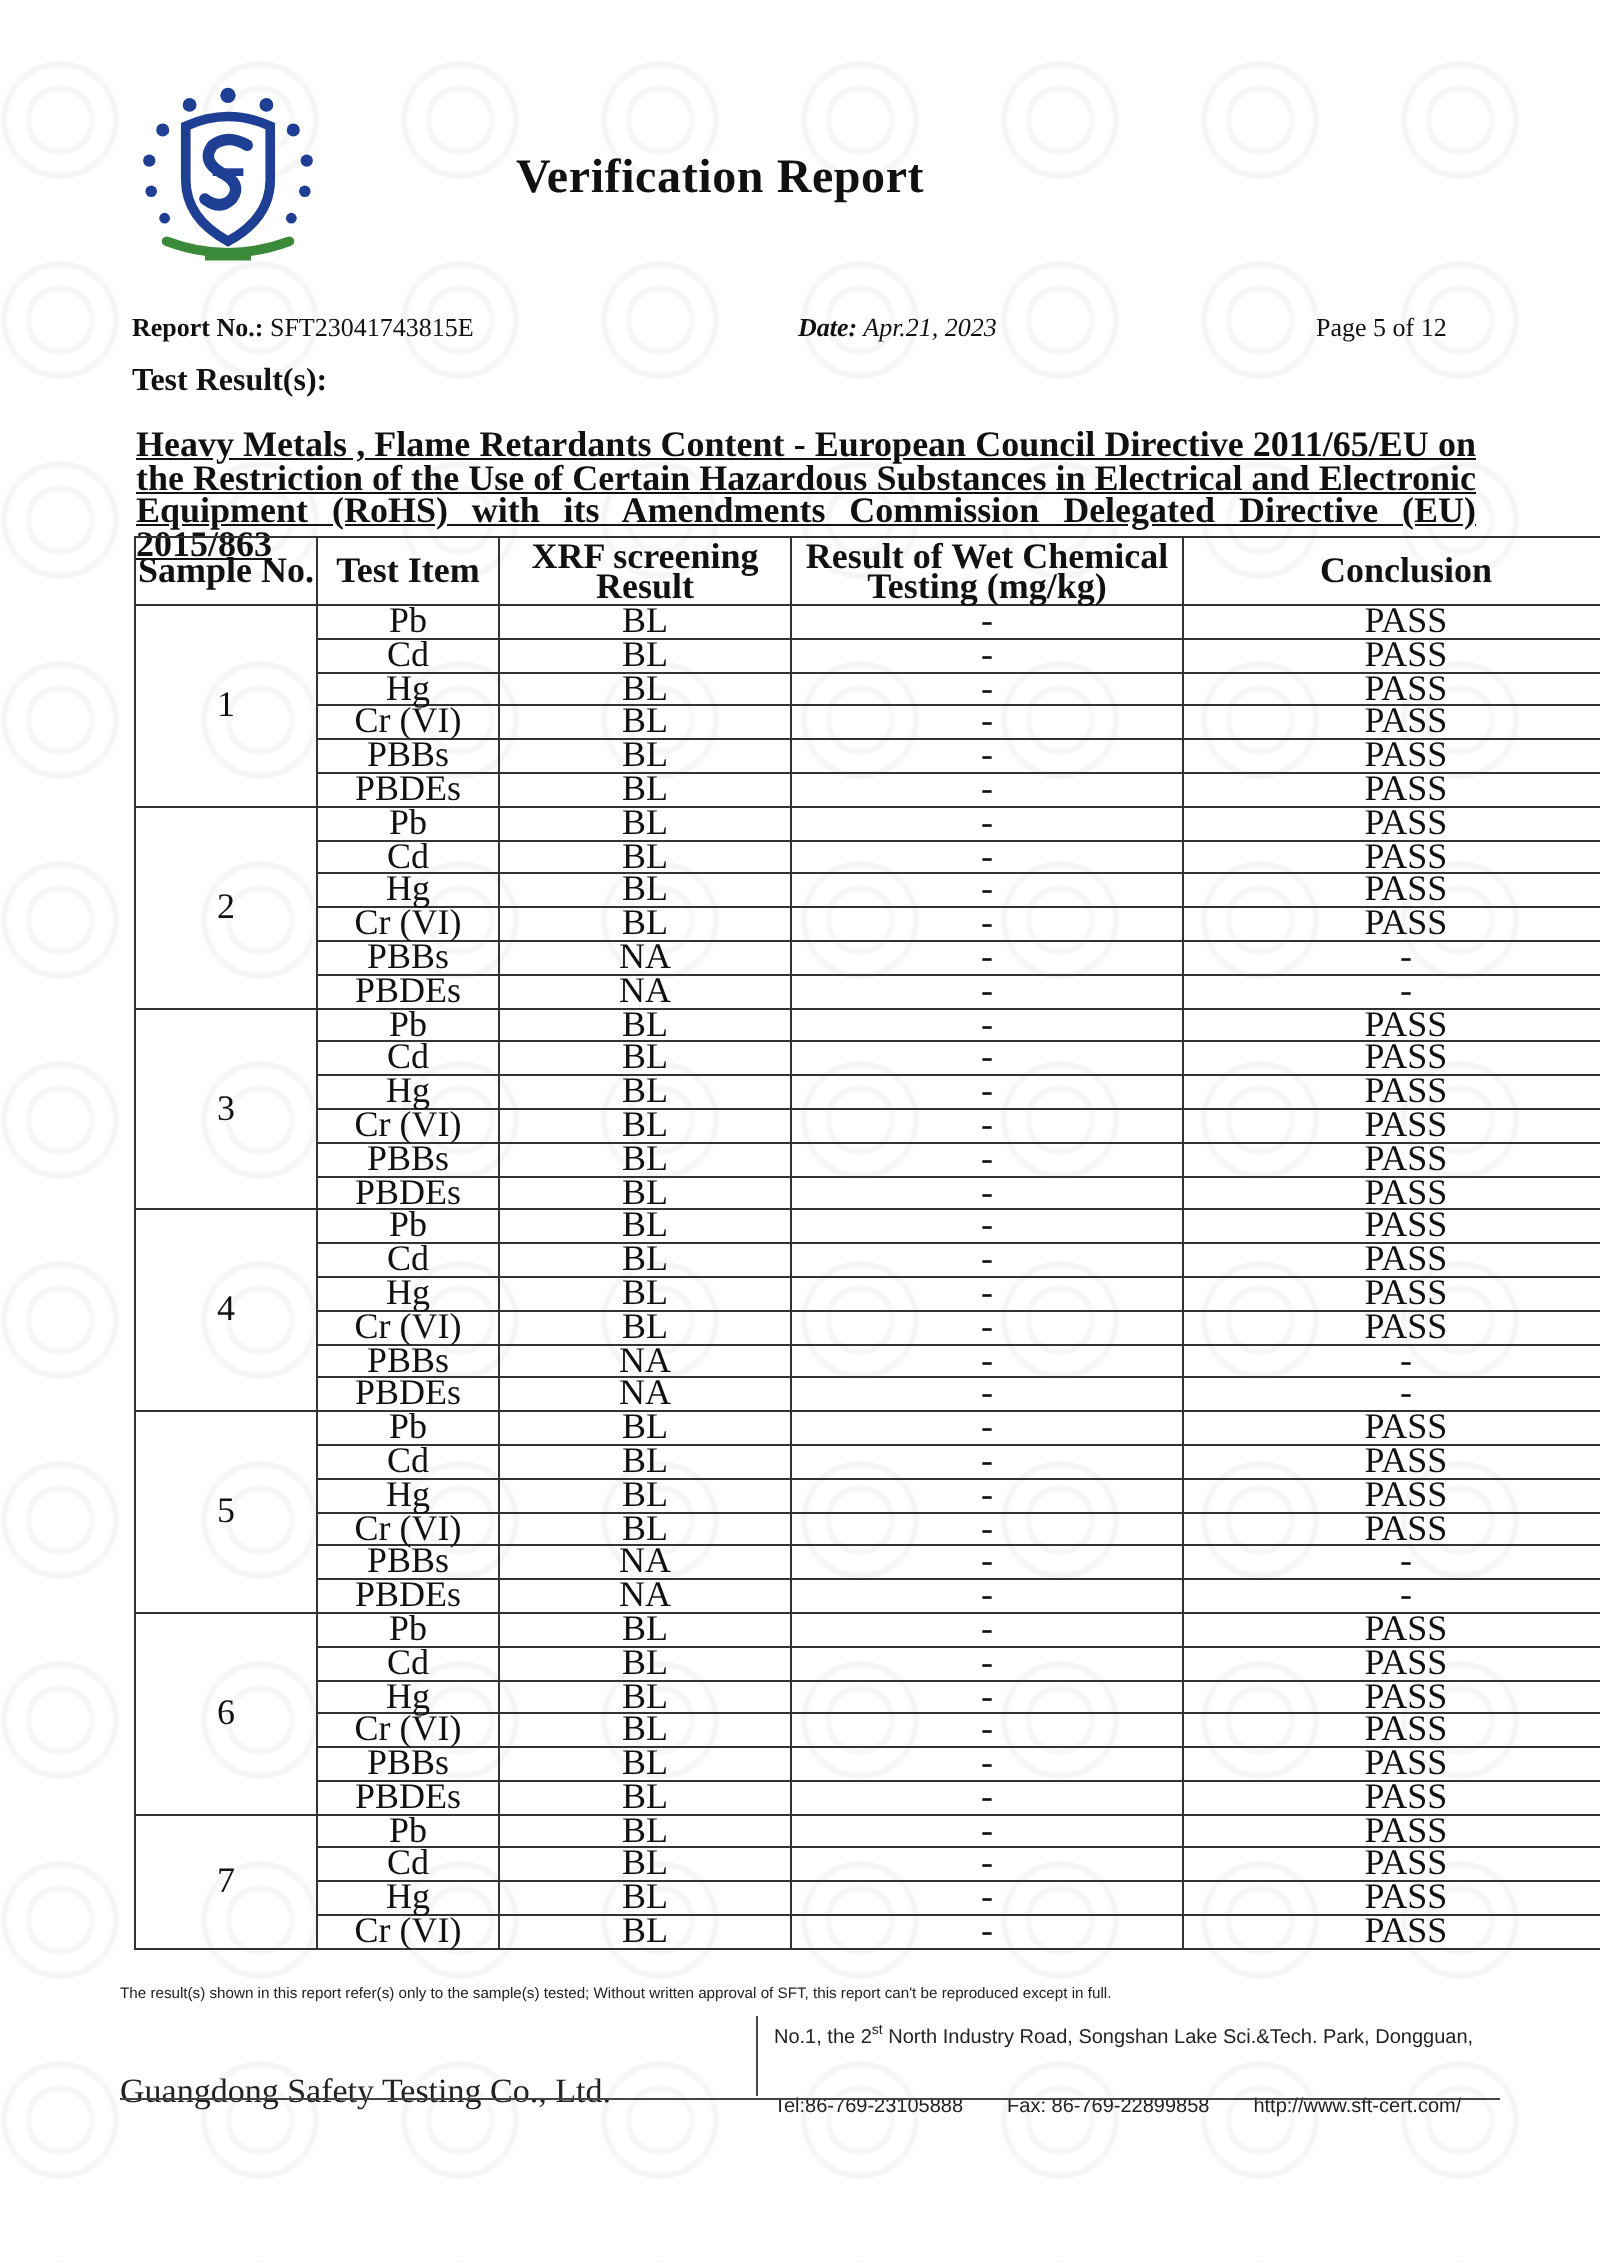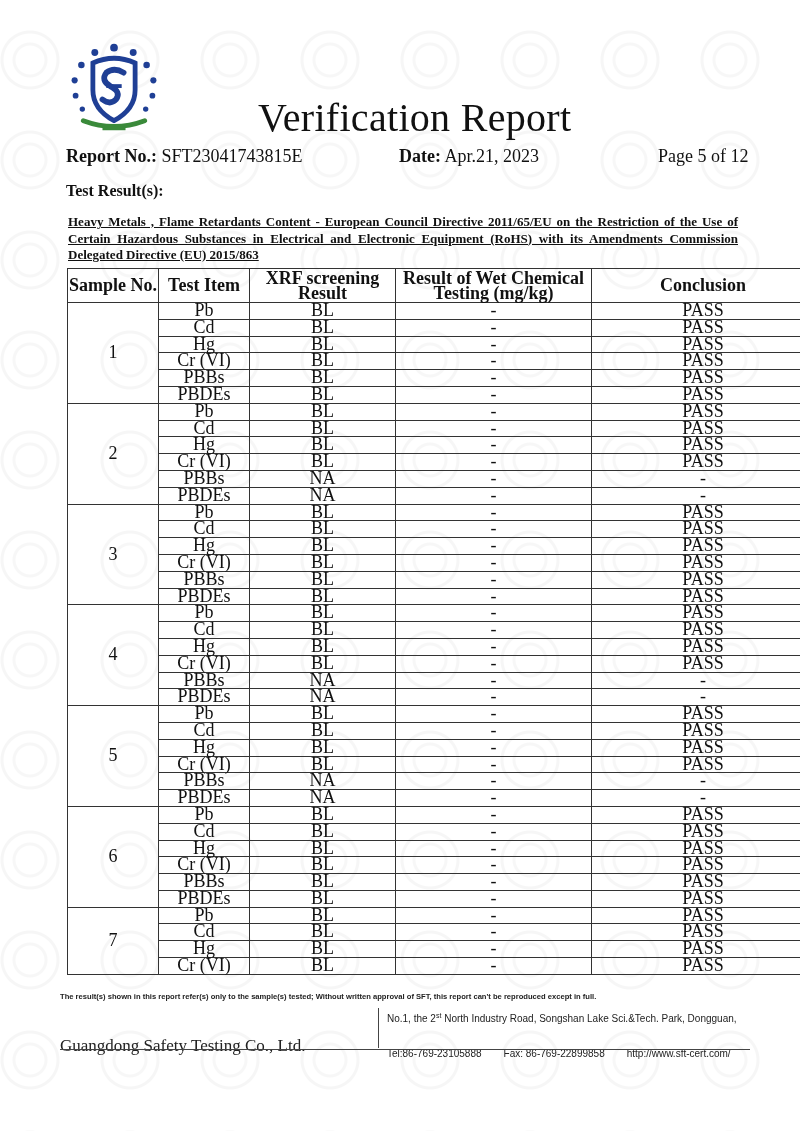--- a/index.html
+++ b/index.html
@@ -10,43 +10,43 @@
   .watermark {
     position: absolute; inset: 0; pointer-events: none;
     background-image:
       radial-gradient(circle at 50% 50%, rgba(0,0,0,0) 26px, rgba(0,0,0,0.035) 27px, rgba(0,0,0,0.035) 29px, rgba(0,0,0,0) 30px),
       radial-gradient(circle at 50% 50%, rgba(0,0,0,0) 14px, rgba(0,0,0,0.03) 15px, rgba(0,0,0,0.03) 17px, rgba(0,0,0,0) 18px);
     background-size: 100px 100px;
     background-position: -20px 10px;
   }
   .logo { position: absolute; left: 66px; top: 40px; width: 96px; height: 96px; }
   .title {
-    position: absolute; left: 258px; top: 94px; font-size: 40px; font-weight: normal; letter-spacing: 0.3px;
-  }
-  .meta { position: absolute; top: 146px; font-size: 18px; }
+    position: absolute; left: 258px; top: 76px; font-size: 24px; font-weight: bold; letter-spacing: 0.3px;
+  }
+  .meta { position: absolute; top: 156px; font-size: 13px; }
   .meta b { font-weight: bold; }
   .test-result-label { position: absolute; left: 66px; top: 182px; font-size: 16px; font-weight: bold; }
   .heading {
-    position: absolute; left: 68px; top: 214px; width: 670px; font-size: 13px; font-weight: bold;
+    position: absolute; left: 68px; top: 214px; width: 670px; font-size: 18px; font-weight: bold;
     text-decoration: underline; text-align: justify; line-height: 16.5px;
   }
   table.results {
     position: absolute; left: 67px; top: 268px; width: 748px; border-collapse: collapse; font-size: 18px;
   }
   table.results th, table.results td {
     border: 1px solid #333; text-align: center; padding: 0; line-height: 15.8px;
   }
   table.results th { font-weight: bold; height: 33px; line-height: 15px; }
   table.results td { height: 15.8px; }
   .col-sample { width: 90px; }
   .col-item { width: 90px; }
   .col-xrf { width: 145px; margin-top: 48px; }
   .col-wet { width: 195px; }
   .disclaimer {
-    position: absolute; left: 60px; top: 992px; font-family: "Liberation Sans", sans-serif; font-size: 7.6px; color: #222; font-weight: bold;
+    position: absolute; left: 60px; top: 992px; font-family: "Liberation Sans", sans-serif; font-size: 7.6px; color: #222;
   }
   .footer-company {
     position: absolute; left: 60px; top: 1020px; font-size: 17px; color: #222; margin-top: 16px;
   }
   .footer-divider { position: absolute; left: 378px; top: 1008px; width: 1px; height: 40px; background: #444; }
   .footer-address {
     position: absolute; left: 387px; top: 1009px; font-family: "Liberation Sans", sans-serif; font-size: 10px; line-height: 14px; color: #222;
   }
   .footer-address sup { font-size: 7px; }
   .footer-contact { display: flex; gap: 22px; margin-top: 21px; }
@@ -77,21 +77,21 @@
   <path d="M18 84 Q50 96 82 84" fill="none" stroke="#3a8a3a" stroke-width="5" stroke-linecap="round"></path>
   <path d="M38 92 L62 92" stroke="#3a8a3a" stroke-width="4"></path>
 </svg>
 
 <div class="title">Verification Report</div>
 
 <div class="meta" style="left:66px;">
   <b>Report No.:</b>
   <span>SFT23041743815E</span>
 </div>
-<div class="meta" style="left:399px;">
+<div class="meta" style="left:399px;font-style:italic;">
   <b>Date:</b>
   <span>Apr.21, 2023</span>
 </div>
 <div class="meta" style="left:658px;">Page 5 of 12</div>
 
 <div class="test-result-label">Test Result(s):</div>
 
 <div class="heading">Heavy Metals , Flame Retardants Content - European Council Directive 2011/65/EU on the Restriction of the Use of Certain Hazardous Substances in Electrical and Electronic Equipment (RoHS) with its Amendments Commission Delegated Directive (EU) 2015/863</div>
 
 <table class="results">

